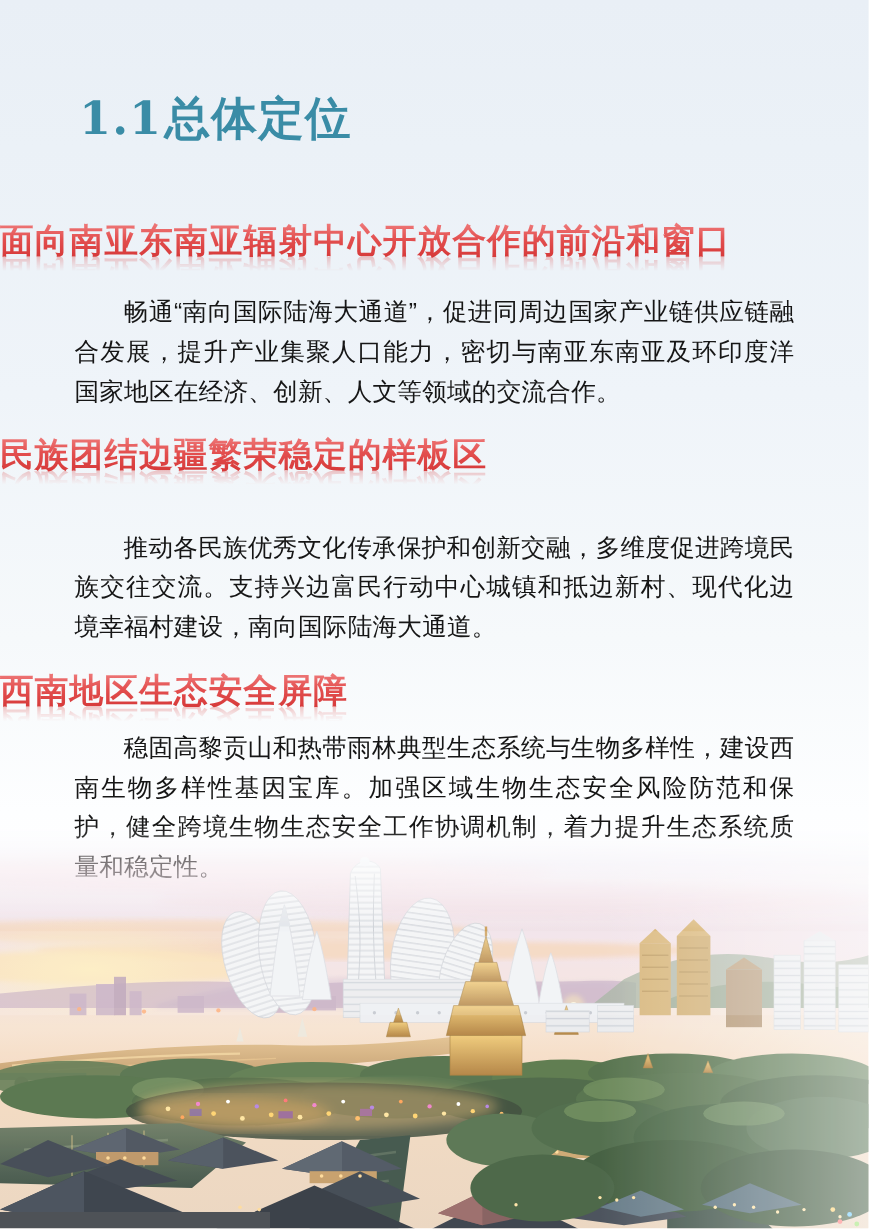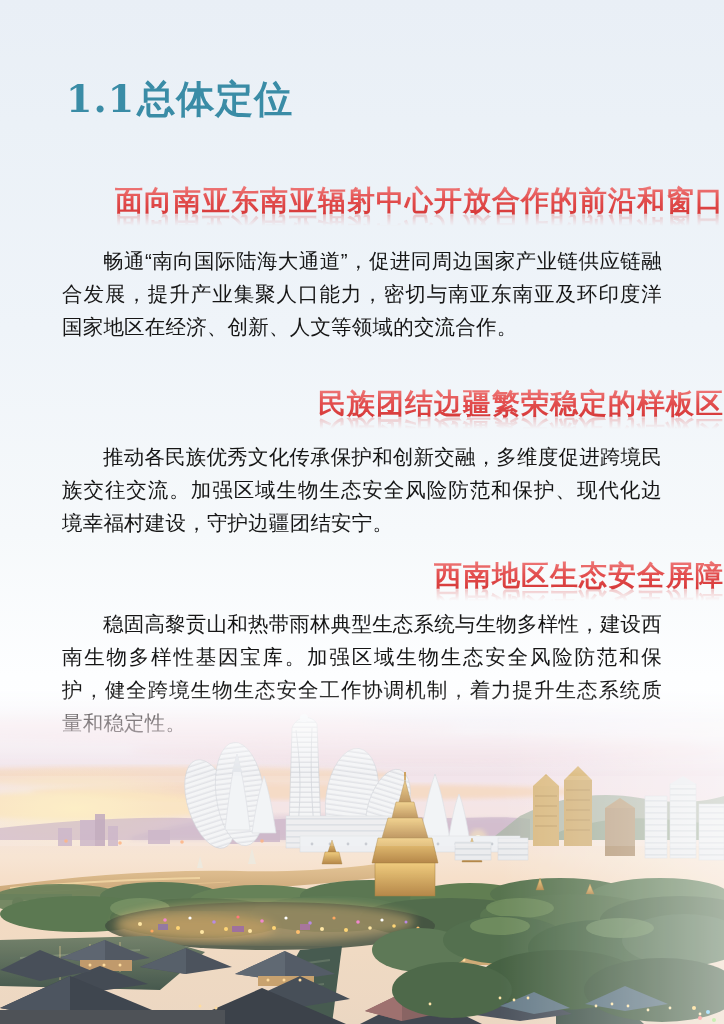--- a/index.html
+++ b/index.html
@@ -10,21 +10,21 @@
     background:linear-gradient(180deg,#e9eff6 0%,#ebf1f7 12%,#eff4f9 32%,#f6f9fb 52%,#fdfeff 66%,#ffffff 74%);
     font-family:"Liberation Sans",sans-serif;
   }
   .section-title{
     position:absolute;left:66px;top:74px;
     font-size:38px;font-weight:700;color:#3a8ca6;
     letter-spacing:1px;white-space:nowrap;
   }
   .section-title .num{font-family:"DejaVu Serif",serif;font-weight:700;margin-right:2px;}
   .red-heading{
-    position:absolute;left:0;width:724px;text-align:right;line-height:1.2;
+    position:absolute;left:0;width:724px;text-align:left;line-height:1.2;
   }
   .red-heading .main,.red-heading .mirror{
     display:block;font-size:28px;font-weight:800;letter-spacing:1px;
     background:linear-gradient(180deg,#f08080 0%,#e34f4f 45%,#d33434 100%);
     -webkit-background-clip:text;background-clip:text;color:transparent;
     white-space:nowrap;
   }
   .red-heading .mirror{
     transform:scaleY(-1);
     margin-top:-8px;
@@ -52,25 +52,25 @@
   <div class="section-title">
     <span class="num">1.1</span><span>总体定位</span>
   </div>
 
   <div class="red-heading" style="top:184px;">
     <span class="main">面向南亚东南亚辐射中心开放合作的前沿和窗口</span>
     <span class="mirror">面向南亚东南亚辐射中心开放合作的前沿和窗口</span>
   </div>
   <p class="para" style="top:234px;margin-top:10px;">畅通“南向国际陆海大通道”，促进同周边国家产业链供应链融合发展，提升产业集聚人口能力，密切与南亚东南亚及环印度洋国家地区在经济、创新、人文等领域的交流合作。</p>
 
-  <div class="red-heading" style="top:387px;">
+  <div class="red-heading" style="top:362px;">
     <span class="main">民族团结边疆繁荣稳定的样板区</span>
     <span class="mirror">民族团结边疆繁荣稳定的样板区</span>
   </div>
-  <p class="para" style="top:419px;">推动各民族优秀文化传承保护和创新交融，多维度促进跨境民族交往交流。加强区域生物生态安全风险防范和保护、现代化边境幸福村建设，守护边疆团结安宁。</p>
+  <p class="para" style="top:419px;">推动各民族优秀文化传承保护和创新交融，多维度促进跨境民族交往交流。支持兴边富民行动中心城镇和抵边新村、现代化边境幸福村建设，南向国际陆海大通道。</p>
 
   <div class="red-heading" style="top:546px;margin-top:13px;">
     <span class="main">西南地区生态安全屏障</span>
     <span class="mirror">西南地区生态安全屏障</span>
   </div>
   <p class="para" style="top:586px;">稳固高黎贡山和热带雨林典型生态系统与生物多样性，建设西南生物多样性基因宝库。加强区域生物生态安全风险防范和保护，健全跨境生物生态安全工作协调机制，着力提升生态系统质量和稳定性。</p>
 
   <div class="photo">
     <svg width="724" height="336" viewBox="0 0 724 336" xmlns="http://www.w3.org/2000/svg">
       <defs>

